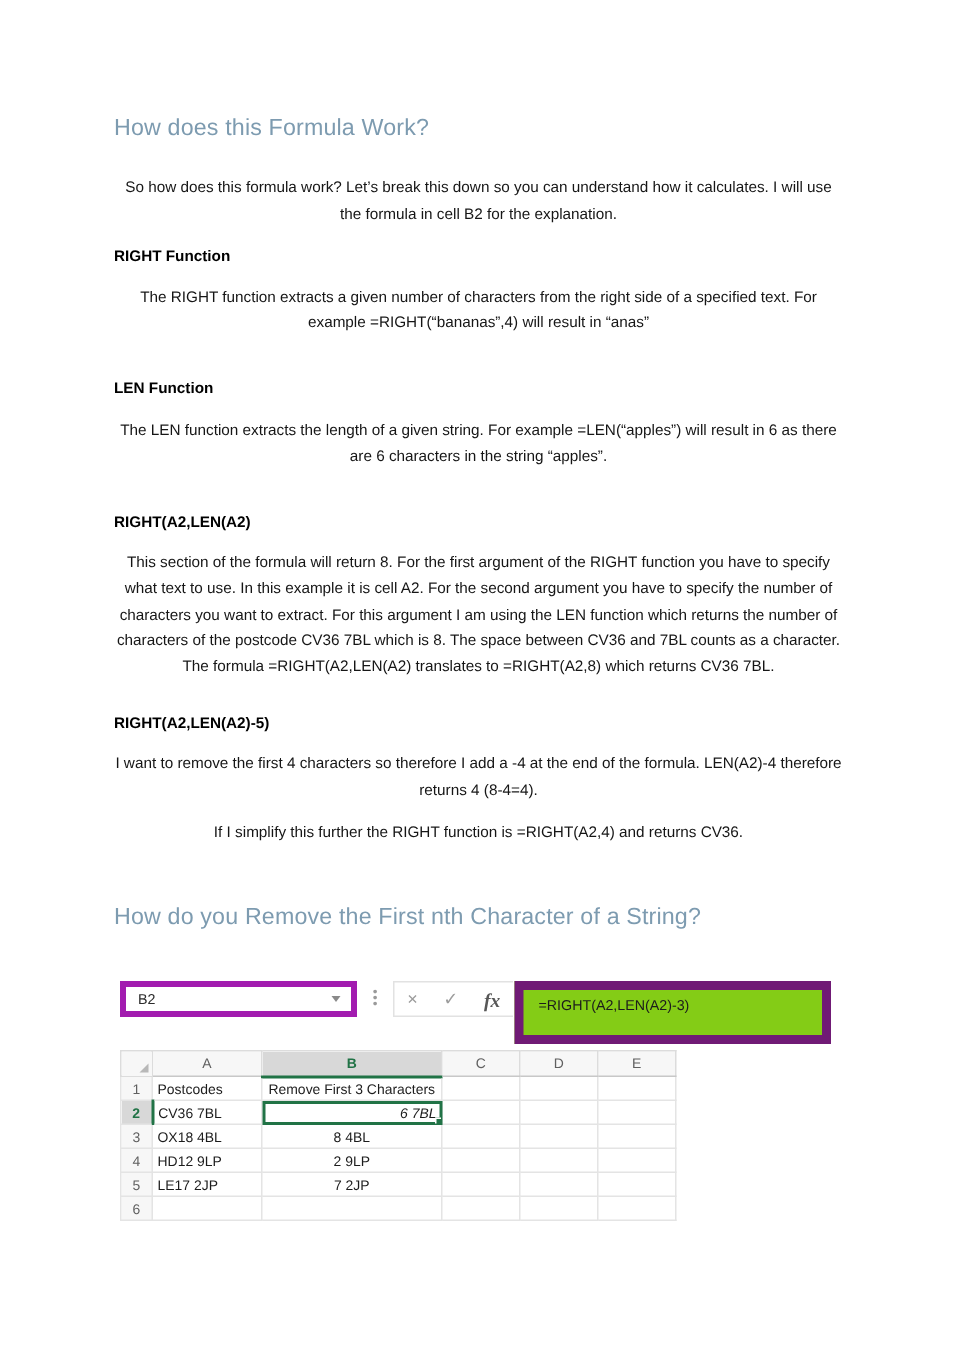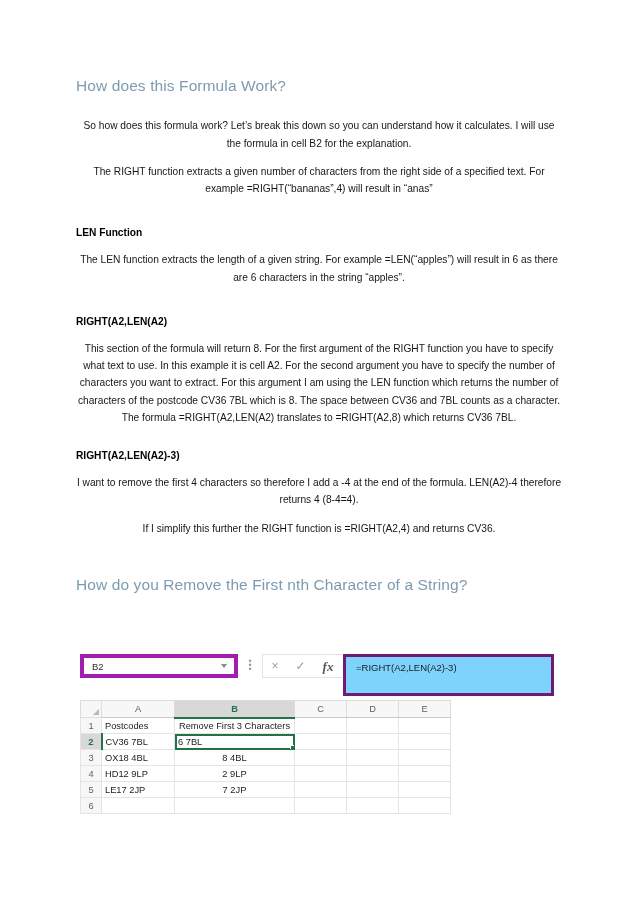--- a/index.html
+++ b/index.html
@@ -133,22 +133,22 @@
     font-weight: bold;
     font-family: "Liberation Serif", serif;
     font-size: 13px;
   }
   .formula-input {
     position: absolute;
     left: 267px;
     top: 6px;
     width: 211px;
     height: 42px;
-    border: 3px solid #701a75;
-    background: #7dd3fc;
+    border: 6px solid #701a75;
+    background: #84cc16;
     box-sizing: border-box;
     padding: 5px 0 0 10px;
     font-size: 9.5px;
     color: #1c1c1c;
     overflow: hidden;
   }
 
   
   .grid-wrap {
     position: absolute;
@@ -221,22 +221,23 @@
     border-right: 2px solid #217346;
   }
   td.cell { background: #ffffff; margin-top: 16px; }
   td.bold-cell { font-weight: bold; }
   td.center { text-align: center; }
   td.left { text-align: left; padding-left: 4px; }
   td.sel {
     position: relative;
     outline: 2px solid #217346;
     outline-offset: -2px;
-    text-align: left;
+    text-align: right;
     font-weight: normal;
+    font-style: italic;
   }
   td.sel .handle {
     position: absolute;
     right: -3px;
     bottom: -3px;
     width: 5px;
     height: 5px;
     background: #217346;
     border: 1px solid #ffffff;
   }
@@ -245,35 +246,36 @@
 <body>
 
 <div class="page">
 
   <div class="content">
 
     <h2 class="section-heading">How does this Formula Work?</h2>
 
     <p class="body-text">So how does this formula work? Let’s break this down so you can understand how it calculates. I will use the formula in cell B2 for the explanation.</p>
 
+    <p class="sub-heading">RIGHT Function</p>
     <p class="body-text">The RIGHT function extracts a given number of characters from the right side of a specified text. For example =RIGHT(“bananas”,4) will result in “anas”</p>
 
     <div class="spacer-lg"></div>
 
     <p class="sub-heading">LEN Function</p>
     <p class="body-text">The LEN function extracts the length of a given string. For example =LEN(“apples”) will result in 6 as there are 6 characters in the string “apples”.</p>
 
     <div class="spacer-lg"></div>
 
     <p class="sub-heading">RIGHT(A2,LEN(A2)</p>
     <p class="body-text">This section of the formula will return 8. For the first argument of the RIGHT function you have to specify what text to use. In this example it is cell A2. For the second argument you have to specify the number of characters you want to extract. For this argument I am using the LEN function which returns the number of characters of the postcode CV36 7BL which is 8. The space between CV36 and 7BL counts as a character. The formula =RIGHT(A2,LEN(A2) translates to =RIGHT(A2,8) which returns CV36 7BL.</p>
 
     <div class="spacer-md"></div>
 
-    <p class="sub-heading">RIGHT(A2,LEN(A2)-3)</p>
+    <p class="sub-heading">RIGHT(A2,LEN(A2)-5)</p>
     <p class="body-text">I want to remove the first 4 characters so therefore I add a -4 at the end of the formula. LEN(A2)-4 therefore returns 4 (8-4=4).</p>
     <p class="body-text">If I simplify this further the RIGHT function is =RIGHT(A2,4) and returns CV36.</p>
 
     <h2 class="section-heading second">How do you Remove the First nth Character of a String?</h2>
 
   </div>
 
   <div class="excel-shot">
 
     <div class="formula-row">

